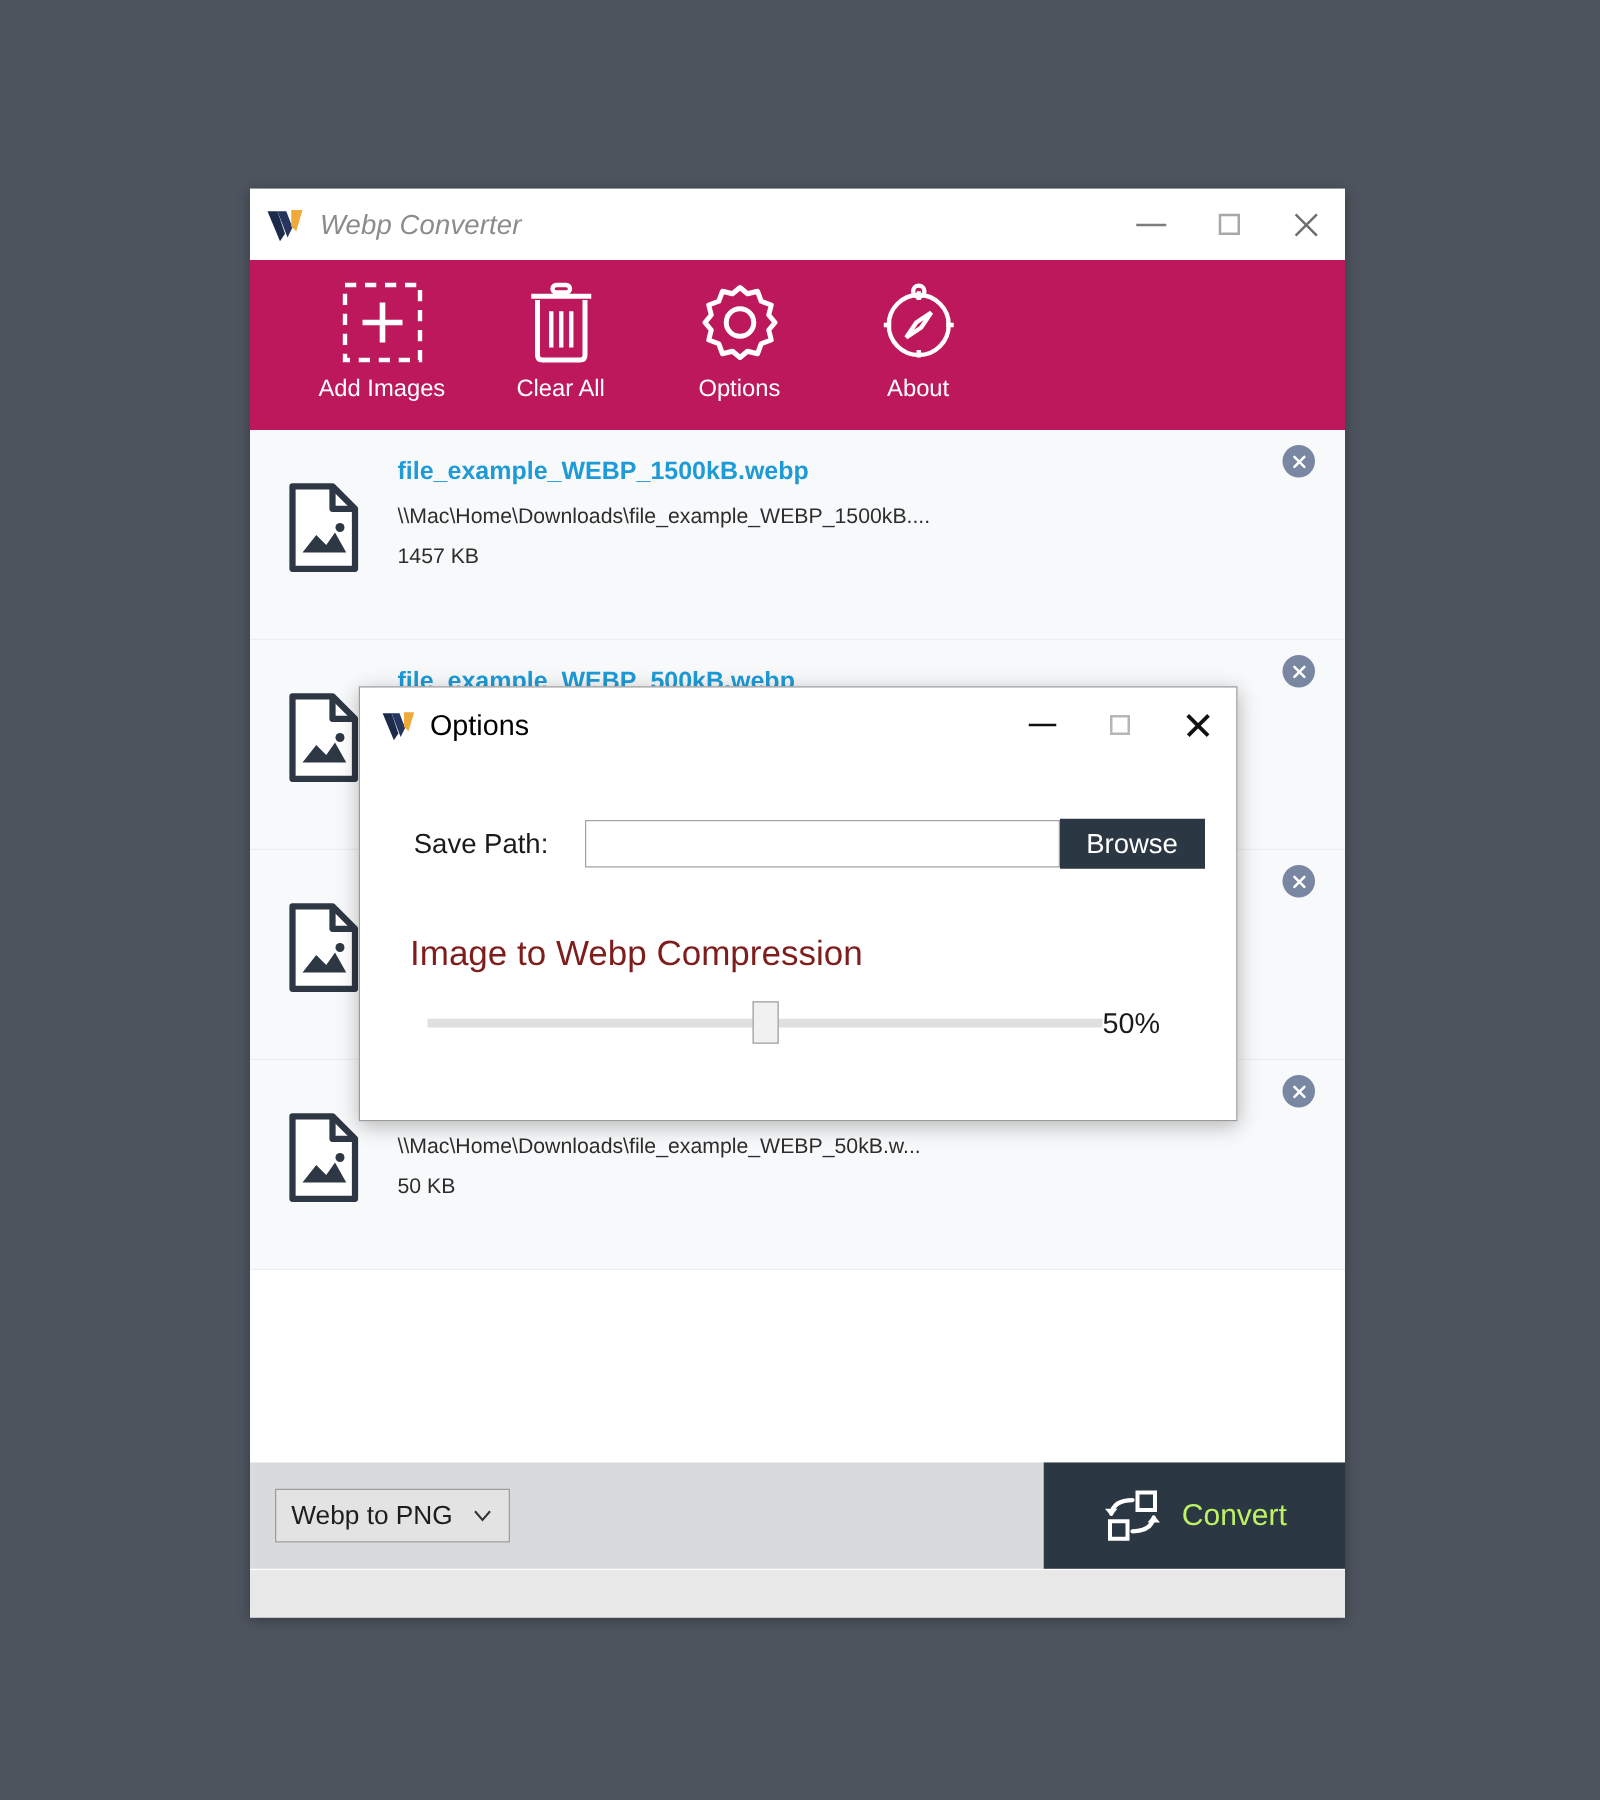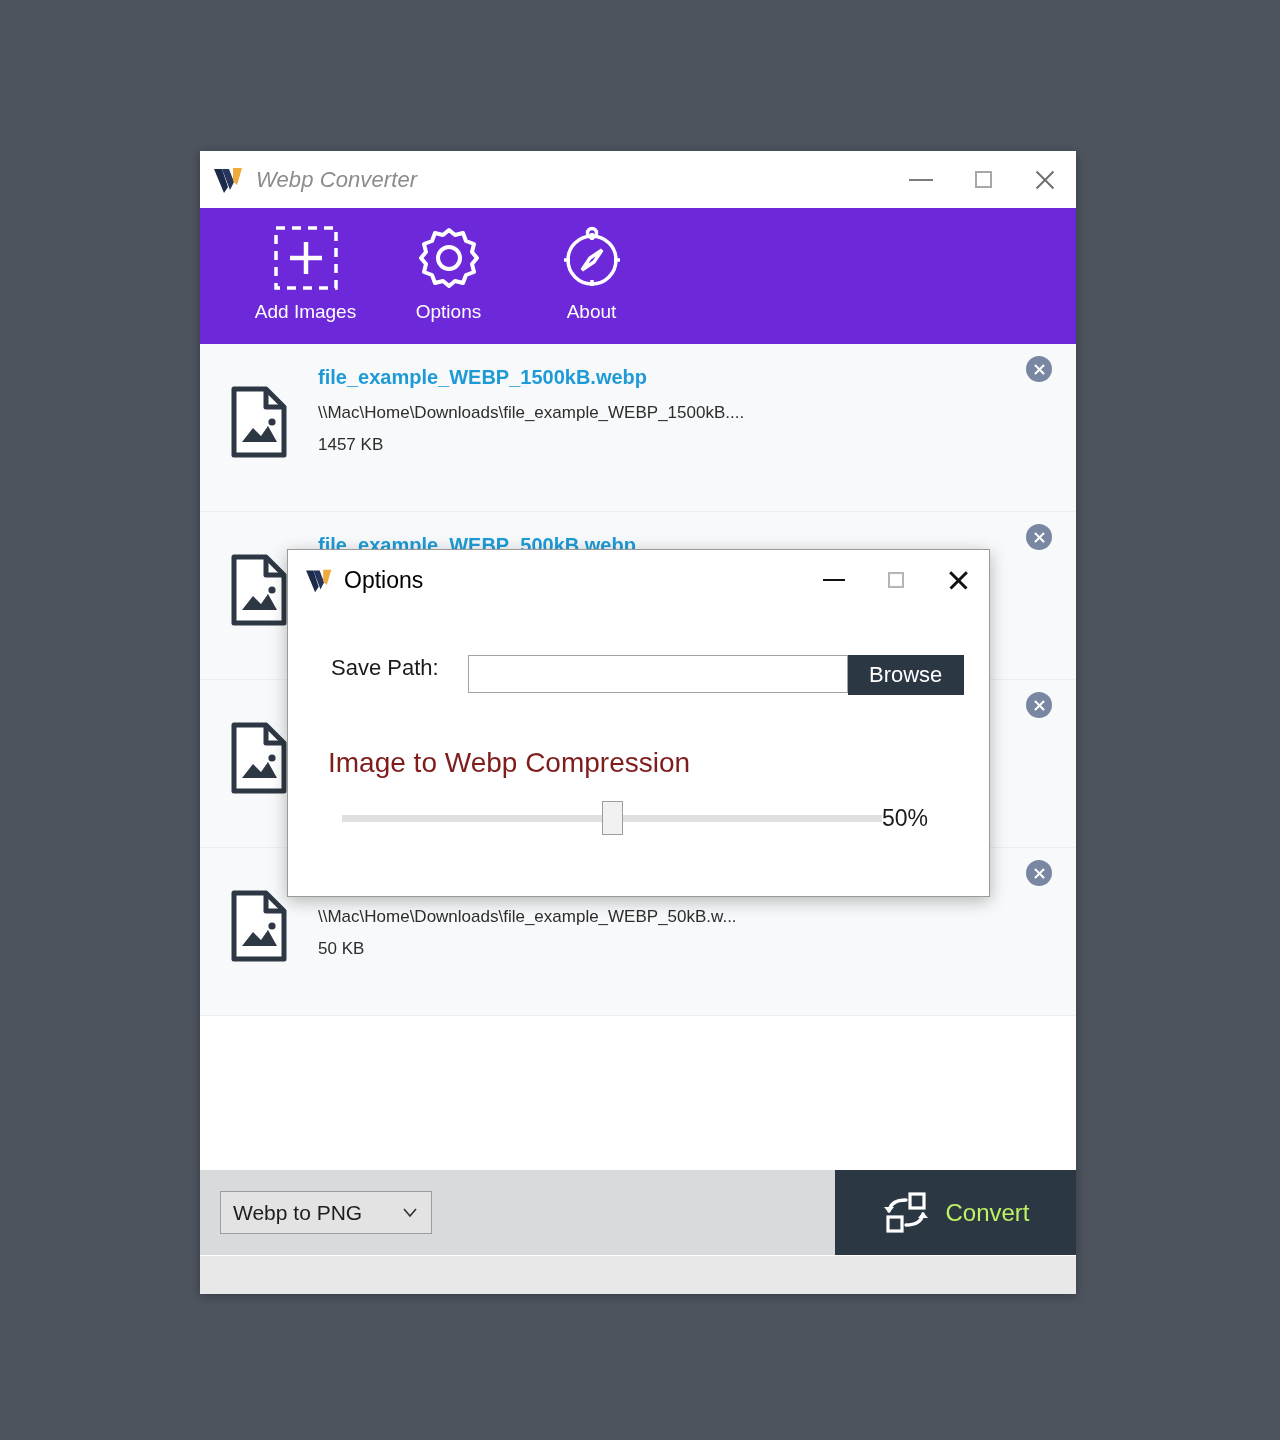--- a/index.html
+++ b/index.html
@@ -50,21 +50,21 @@
   .wb-close:before, .wb-close:after {
     content:""; position:absolute; left:0; top:11px;
     width:24px; height:2px; background:#6e6e6e;
   }
   .wb-close:before { transform: rotate(45deg); }
   .wb-close:after  { transform: rotate(-45deg); }
 
   
   #toolbar {
     height: 136px;
-    background: #6d28d9;
+    background: #be185d;
     display: flex;
     align-items: flex-start;
     padding-left: 34px;
     padding-top: 14px;
   }
   .tool-btn {
     width: 143px;
     display: flex;
     flex-direction: column;
     align-items: center;
@@ -129,21 +129,21 @@
   
   #bottom-bar {
     height: 85px;
     background: #d9dadb;
     display: flex;
     align-items: center;
     position: relative;
   }
   #format-select {
     margin-left: 20px;
-    width: 212px; height: 43px;
+    width: 188px; height: 43px;
     background: #e3e3e3;
     border: 1px solid #9d9d9d;
     display: flex; align-items: center;
     padding: 0 12px;
     cursor: pointer;
     position: relative;
   }
   #format-select-label { font-size: 21px; color: #1d1d1d; }
   #chevron { position: absolute; right: 14px; top: 16px; }
   #convert-btn {
@@ -195,21 +195,21 @@
   .db-max { width: 16px; height: 16px; border: 2px solid #b6b6b6; }
   .db-close { position: relative; width: 23px; height: 23px; }
   .db-close:before, .db-close:after {
     content:""; position:absolute; left:0; top:10px;
     width:23px; height:2.5px; background:#111;
   }
   .db-close:before { transform: rotate(45deg); }
   .db-close:after  { transform: rotate(-45deg); }
 
   #save-path-row {
-    display: flex; 
+    display: flex; align-items: center;
     margin-top: 45px;
     padding-left: 43px;
   }
   #save-path-label { font-size: 22px; color: #1a1a1a; }
   #save-path-input {
     margin-left: 29px;
     width: 380px; height: 38px;
     border: 1px solid #a3a3a3;
     background: #ffffff;
     font-size: 17px;
@@ -293,20 +293,33 @@
       <div class="tool-icon">
         <svg width="72" height="72" viewBox="0 0 72 72">
           <rect x="6" y="6" width="60" height="60" fill="none" stroke="#fff" stroke-width="3.5" stroke-dasharray="9 7"></rect>
           <line x1="36" y1="20" x2="36" y2="52" stroke="#fff" stroke-width="4.5"></line>
           <line x1="20" y1="36" x2="52" y2="36" stroke="#fff" stroke-width="4.5"></line>
         </svg>
       </div>
       <span class="tool-label">Add Images</span>
     </div>
 
+    <div class="tool-btn">
+      <div class="tool-icon">
+        <svg width="72" height="72" viewBox="0 0 72 72">
+          <rect x="29" y="6" width="14" height="6" rx="3" fill="none" stroke="#fff" stroke-width="3.5"></rect>
+          <line x1="12" y1="15" x2="60" y2="15" stroke="#fff" stroke-width="4"></line>
+          <path d="M17 18 L17 62 Q17 66 21 66 L51 66 Q55 66 55 62 L55 18" fill="none" stroke="#fff" stroke-width="4"></path>
+          <line x1="28" y1="27" x2="28" y2="56" stroke="#fff" stroke-width="3.5"></line>
+          <line x1="36" y1="27" x2="36" y2="56" stroke="#fff" stroke-width="3.5"></line>
+          <line x1="44" y1="27" x2="44" y2="56" stroke="#fff" stroke-width="3.5"></line>
+        </svg>
+      </div>
+      <span class="tool-label">Clear All</span>
+    </div>
 
     <div class="tool-btn">
       <div class="tool-icon">
         <svg width="72" height="72" viewBox="0 0 72 72">
           <g fill="none" stroke="#fff" stroke-width="4" stroke-linejoin="round">
             <path d="M36 8 L42 13 L50 11 L53 19 L61 22 L59 30 L64 36 L59 42 L61 50 L53 53 L50 61 L42 59 L36 64 L30 59 L22 61 L19 53 L11 50 L13 42 L8 36 L13 30 L11 22 L19 19 L22 11 L30 13 Z"></path>
             <circle cx="36" cy="36" r="11"></circle>
           </g>
         </svg>
       </div>

